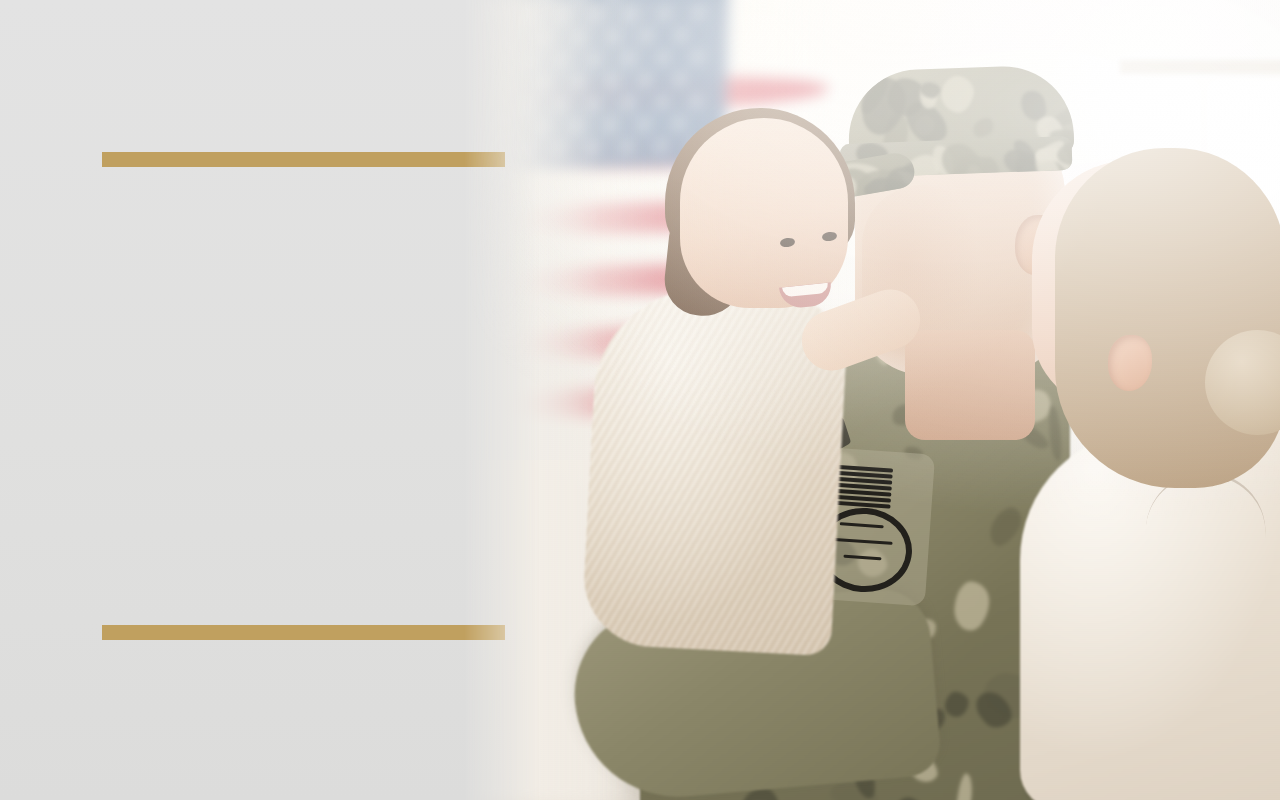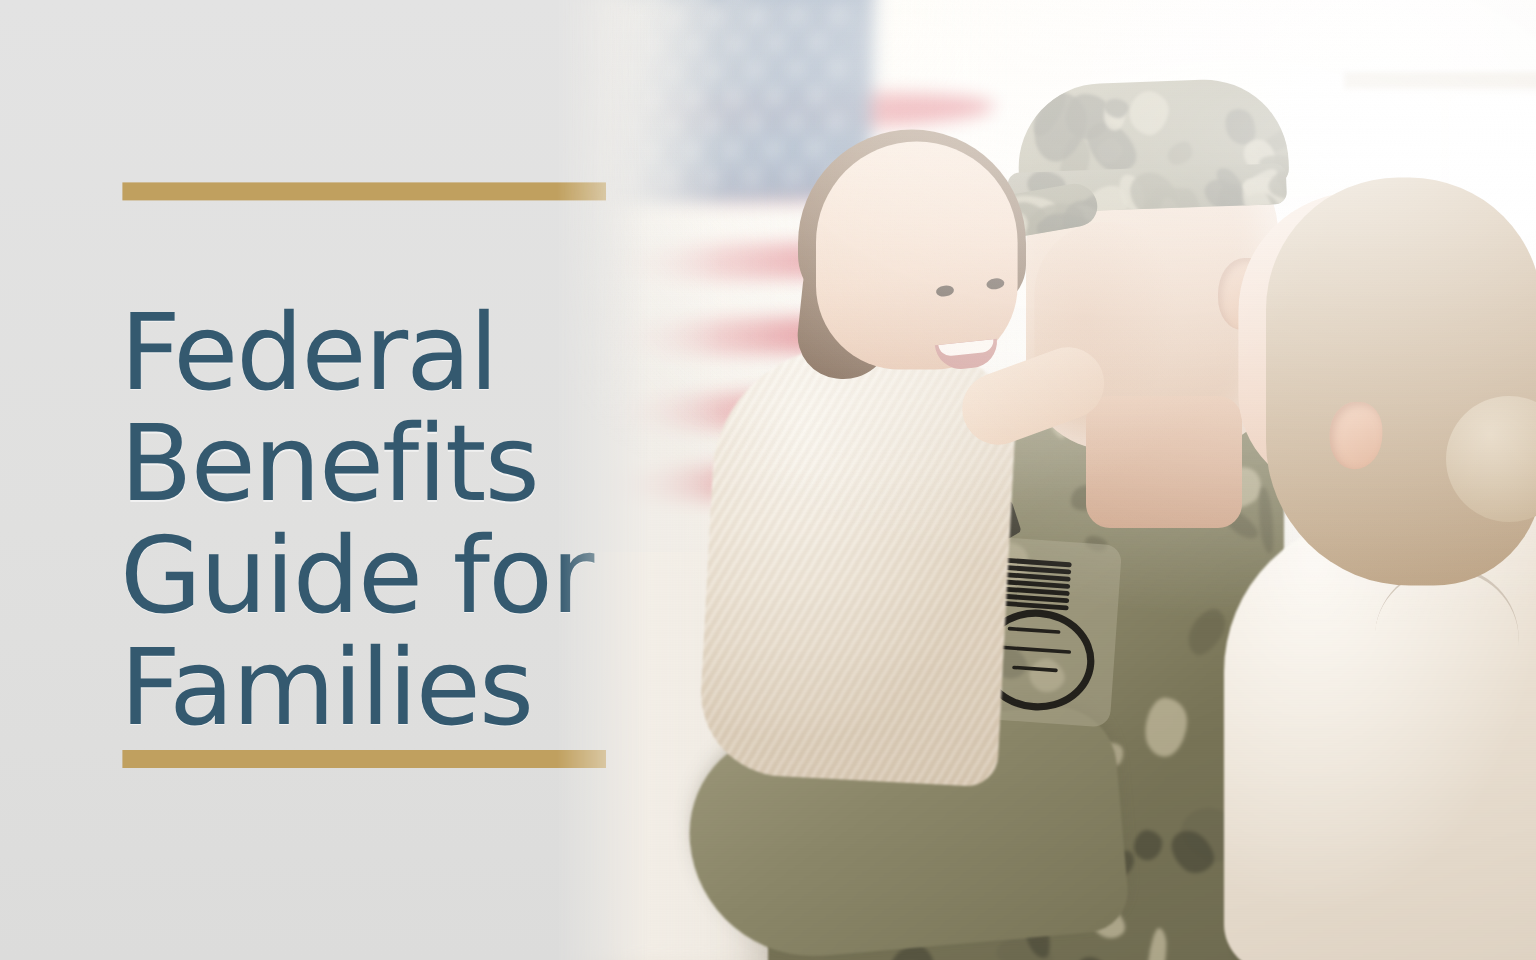--- a/index.html
+++ b/index.html
@@ -694,21 +694,18 @@
 
     <div class="photo-soft"></div>
     <div class="photo-grain"></div>
   </div>
 
   <div class="panel-fade">
     <div class="panel">
 
       <div class="rule rule-top" style="background: rgb(192, 160, 95);"></div>
 
-      <h1 class="title" style="color: rgb(52, 89, 111);">Federal Benefits
-Guide for
-Families</h1>
 
       <div class="rule rule-bottom" style="background: rgb(192, 160, 95);"></div>
     </div>
   </div>
 
 </div>
 
 </body></html>

